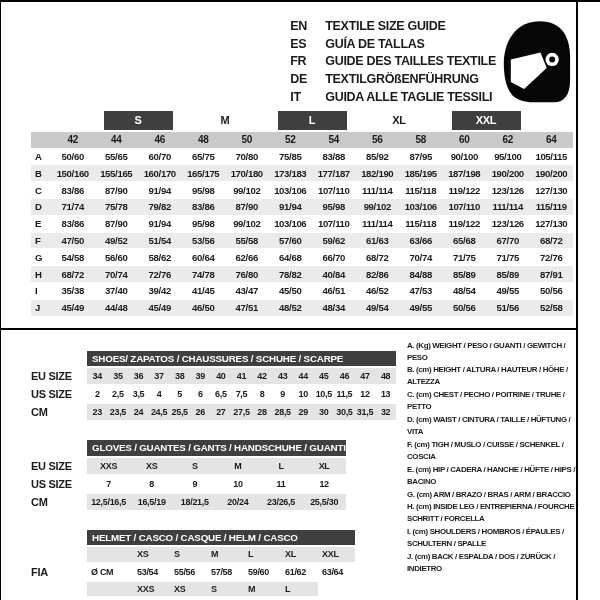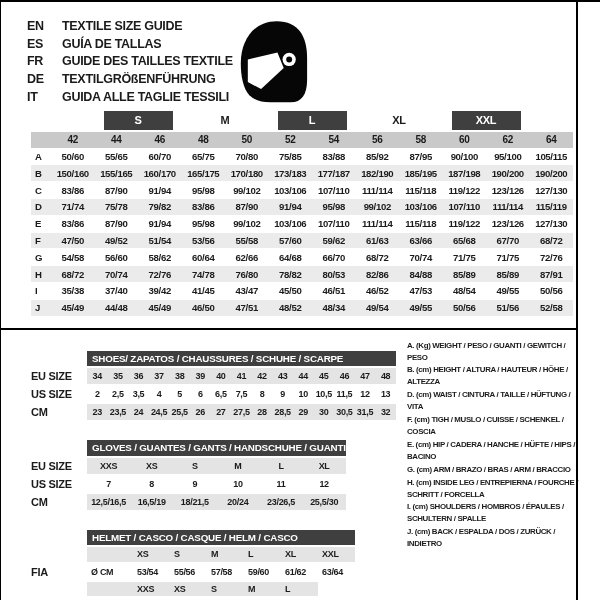--- a/index.html
+++ b/index.html
@@ -2,21 +2,21 @@
 <html style="--dark-bar: #3f3f3f; --size-row-bg: #c9c9c9; --stripe-bg: #ebebeb; --sub-stripe-bg: #e4e4e4; --frame-border: #000000; --text: #1b1b1b;"><head>
 <meta charset="utf-8">
 <style>
   html,body{margin:0;padding:0}
   body{width:600px;height:600px;background:#fff;font-family:"Liberation Sans",sans-serif;overflow:hidden}
   .page{position:relative;width:600px;height:600px;border-top:2px solid var(--frame-border,#000);
         border-left:1.5px solid var(--frame-border,#000);color:var(--text,#1b1b1b);font-weight:bold;box-sizing:border-box}
   .rborder{position:absolute;left:575px;top:0;width:1.5px;height:600px;background:var(--frame-border,#000)}
 
   
-  .header{display:flex;justify-content:flex-start;align-items:flex-start;padding:12px 26px 0 26px;height:106px;box-sizing:border-box}
+  .header{display:flex;justify-content:flex-end;align-items:flex-start;padding:12px 26px 0 34px;height:106px;box-sizing:border-box}
   .langs{border-collapse:collapse;font-size:12.5px;letter-spacing:-0.3px;margin-top:3px}
   .langs td{padding:1.9px 0;white-space:nowrap;font-weight:bold}
   .langs .code{width:35px}
   .helmet-ico{width:78px;height:90px;margin-top:2px}
 
   
   .main{margin:2px 0 0 30px;width:542px;table-layout:fixed;border-collapse:separate;border-spacing:0 1px;
         font-size:9.6px;letter-spacing:-0.35px;line-height:1.15}
   .main th,.main td{font-weight:bold;text-align:center;white-space:nowrap;padding:2.4px 0}
   .main tr.grow th{padding:0 0 1px 0;font-size:11px}
@@ -242,21 +242,21 @@
           <td>72/76</td>
         </tr>
         <tr class="stripe">
             <th class="rl">H</th>
           <td>68/72</td>
           <td>70/74</td>
           <td>72/76</td>
           <td>74/78</td>
           <td>76/80</td>
           <td>78/82</td>
-          <td>80/53</td>
+          <td>40/84</td>
           <td>82/86</td>
           <td>84/88</td>
           <td>85/89</td>
           <td>85/89</td>
           <td>87/91</td>
         </tr>
         <tr class="">
             <th class="rl">I</th>
           <td>35/38</td>
           <td>37/40</td>
@@ -492,20 +492,21 @@
               <td class=" l">59</td>
               <td class=" l">60</td>
               <td class=" l">61</td>
             </tr>
           </tbody>
         </table>
     </div>
     <div class="legend" id="legend">
         <div class="litem">A. (Kg) WEIGHT / PESO / GUANTI / GEWITCH / PESO</div>
         <div class="litem">B. (cm) HEIGHT / ALTURA / HAUTEUR / HÖHE / ALTEZZA</div>
+        <div class="litem">C. (cm) CHEST / PECHO / POITRINE / TRUHE / PETTO</div>
         <div class="litem">D. (cm) WAIST / CINTURA / TAILLE / HÜFTUNG / VITA</div>
         <div class="litem">F. (cm) TIGH / MUSLO / CUISSE / SCHENKEL / COSCIA</div>
         <div class="litem">E. (cm) HIP / CADERA / HANCHE / HÜFTE / HIPS / BACINO</div>
         <div class="litem">G. (cm) ARM / BRAZO / BRAS / ARM / BRACCIO</div>
         <div class="litem">H. (cm) INSIDE LEG / ENTREPIERNA / FOURCHE / SCHRITT / FORCELLA</div>
         <div class="litem">I. (cm) SHOULDERS / HOMBROS / ÉPAULES / SCHULTERN / SPALLE</div>
         <div class="litem">J. (cm) BACK / ESPALDA / DOS / ZURÜCK / INDIETRO</div>
       </div>
   </div>
 </div>

